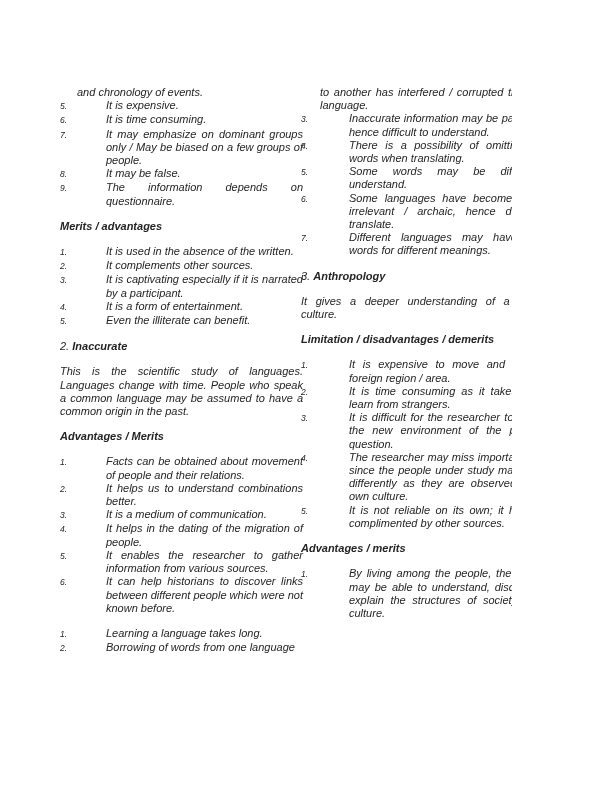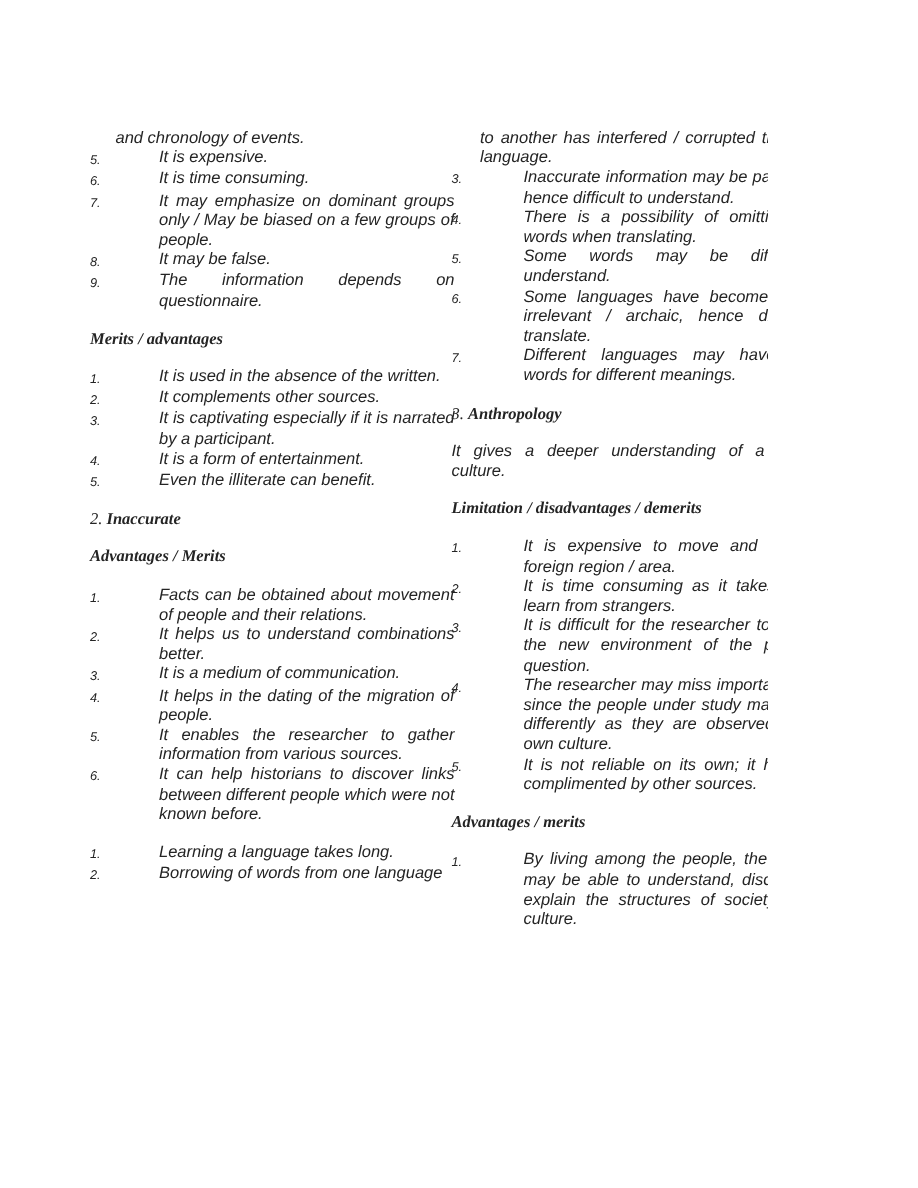--- a/index.html
+++ b/index.html
@@ -26,21 +26,20 @@
   .col-left  { left: 60px;  width: 243px; }
   .col-right { left: 301px; width: 258px; }
 
   .block { margin: 0 0 12px 0; }
   .para  { margin: 0 0 12px 0; text-align: justify; }
   .para.tight { margin: 0; }
 
   .heading {
     font-weight: bold;
     margin: 10px 0 12px 0;
-    font-family: Liberation Serif, serif;
   }
   .heading .pfx { font-weight: normal; }
 
   .cont-line {
     padding-left: 17px;
     text-align: justify;
   }
   .col-right .cont-line { padding-left: 19px; }
 
   .li { display: flex; }
@@ -108,20 +107,21 @@
         <span class="t">It is a form of entertainment.</span>
       </div>
       <div class="li">
         <span class="n">5.</span>
         <span class="t">Even the illiterate can benefit.</span>
       </div>
     </div>
 
     <div class="heading"><span class="pfx">2. </span><span>Inaccurate</span></div>
 
+    <div class="para">This is the scientific study of languages. Languages change with time. People who speak a common language may be assumed to have a common origin in the past.</div>
 
     <div class="heading">Advantages / Merits</div>
 
     <div class="block">
       <div class="li">
         <span class="n">1.</span>
         <span class="t">Facts can be obtained about movement of people and their relations.</span>
       </div>
       <div class="li">
         <span class="n">2.</span>

